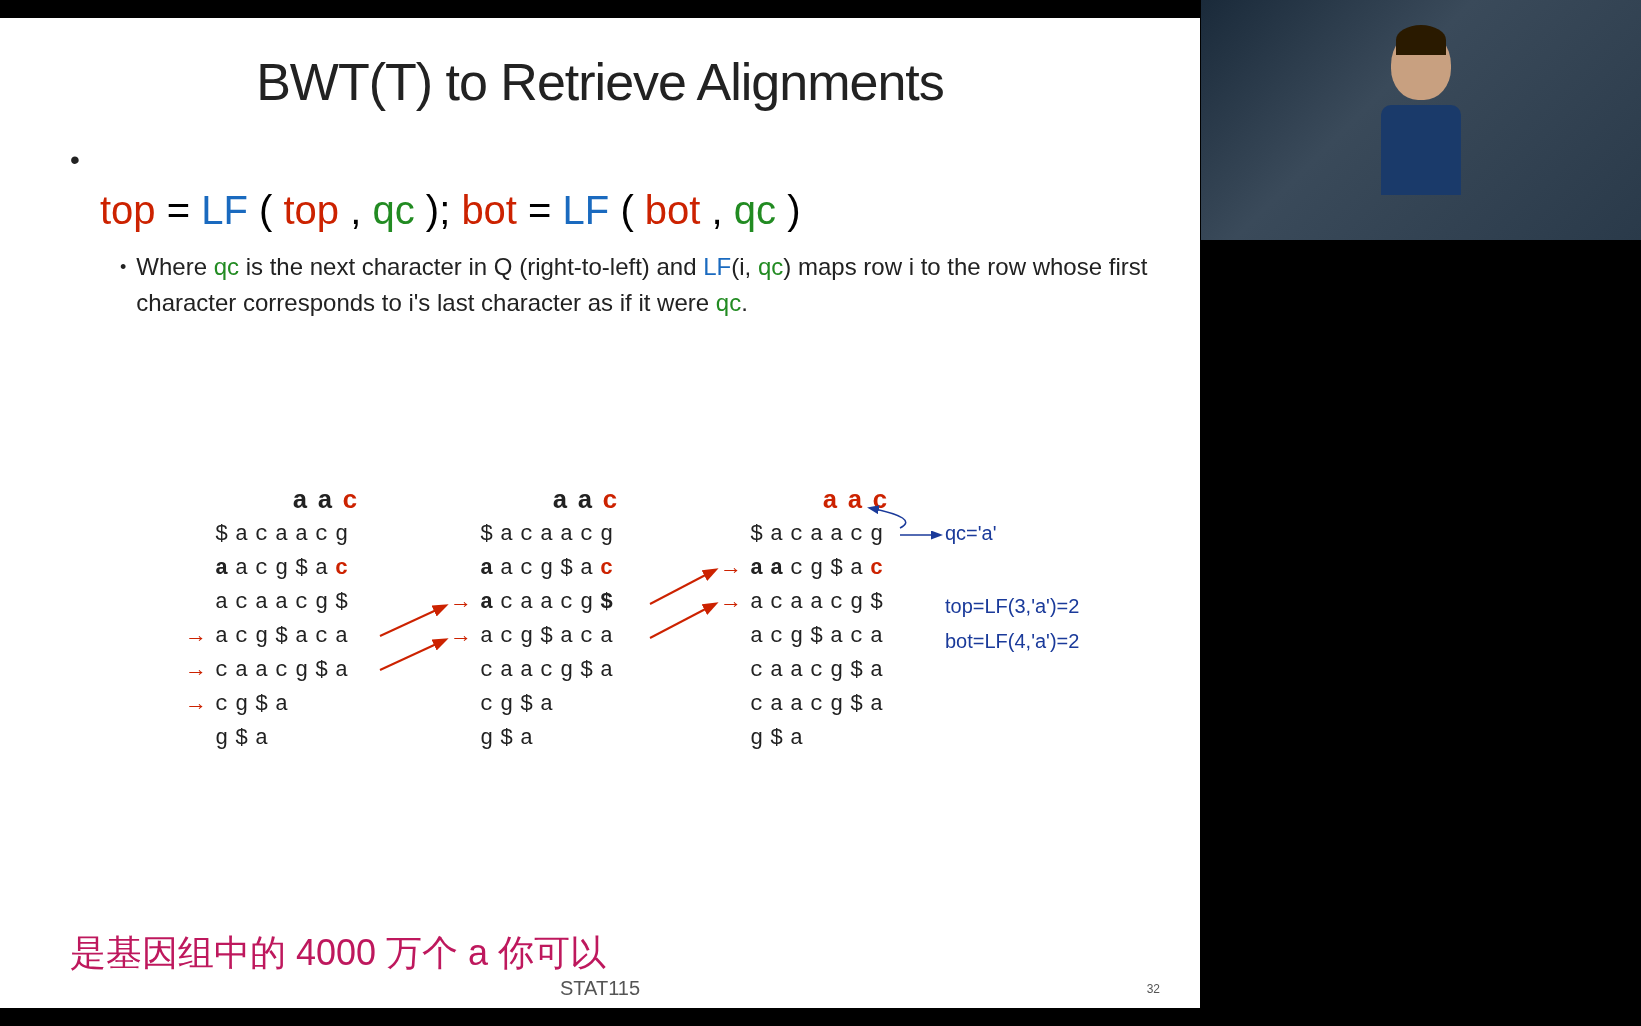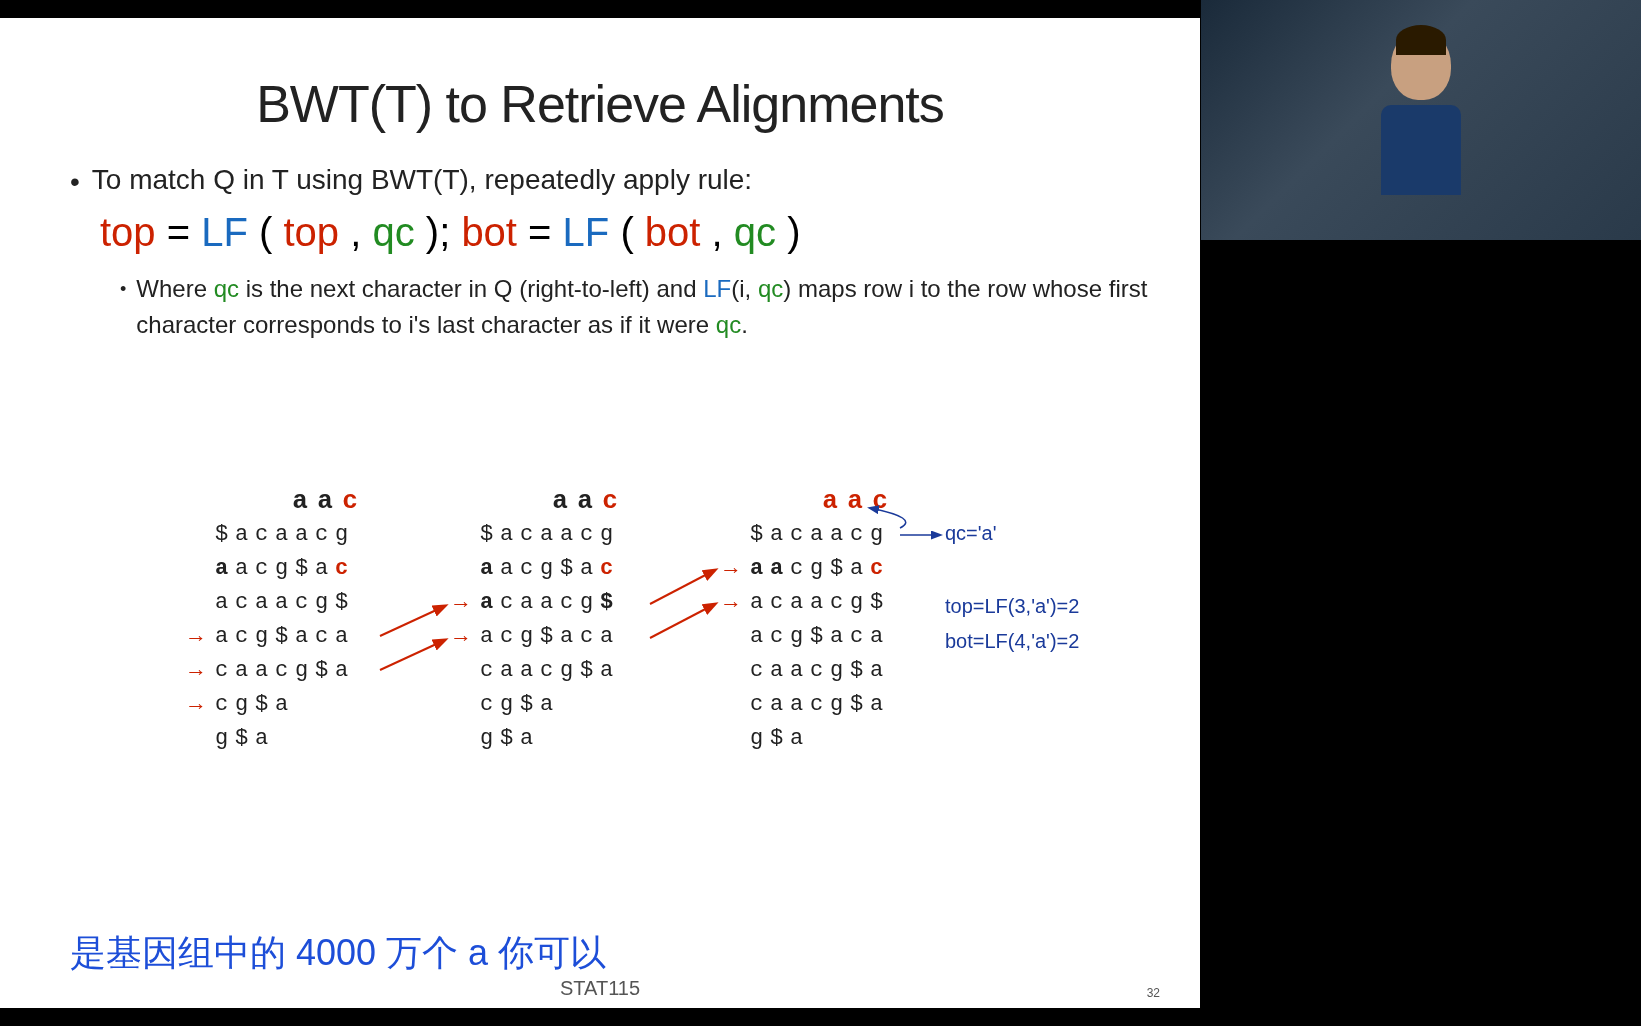--- a/index.html
+++ b/index.html
@@ -84,21 +84,21 @@
       background: #fff;
       padding: 30px 50px;
     }
 
     .slide-title {
       font-size: 52px;
       font-weight: 300;
       color: #222;
       text-align: center;
       margin-bottom: 30px;
-      margin-top: 26px;
+      margin-top: 4px;
       letter-spacing: -1px;
     }
 
     .bullet-section {
       margin-left: 20px;
       margin-bottom: 20px;
     }
 
     .bullet-main {
       font-size: 28px;
@@ -141,21 +141,21 @@
     }
 
     
     .slide-footer {
       position: absolute;
       bottom: 8px;
       left: 0;
       width: 1200px;
       display: flex;
       justify-content: center;
-      align-items: flex-end;
+      align-items: center;
     }
 
     .footer-label {
       font-size: 20px;
       color: #555;
       text-align: center;
     }
 
     .page-number {
       position: absolute;
@@ -169,21 +169,21 @@
       position: absolute;
       bottom: 22px;
       left: 50px;
       width: 780px;
       background: rgba(255,255,255,0.85);
       padding: 8px 20px;
       border-radius: 4px;
     }
     .subtitle-text {
       font-size: 36px;
-      color: #1d4ed8;
+      color: #be185d;
       font-family: 'Microsoft YaHei', Arial, sans-serif;
       font-weight: 500;
     }
 
     
     .diagram-svg {
       position: absolute;
       top: 460px;
       left: 0;
       width: 1200px;
@@ -208,21 +208,20 @@
   </div>
 </div>
 
 <div class="slide-content">
 
   <h1 class="slide-title">BWT(T) to Retrieve Alignments</h1>
 
   <div class="bullet-section">
     <div class="bullet-main">
       <span class="bullet-dot">•</span>
-      <span>To match Q in T using BWT(T), repeatedly apply rule:</span>
     </div>
 
     <div class="formula-line">
       <span class="red">top</span>
       <span> = </span>
       <span class="blue">LF</span>
       <span>(</span>
       <span class="red">top</span>
       <span>, </span>
       <span class="green">qc</span>

